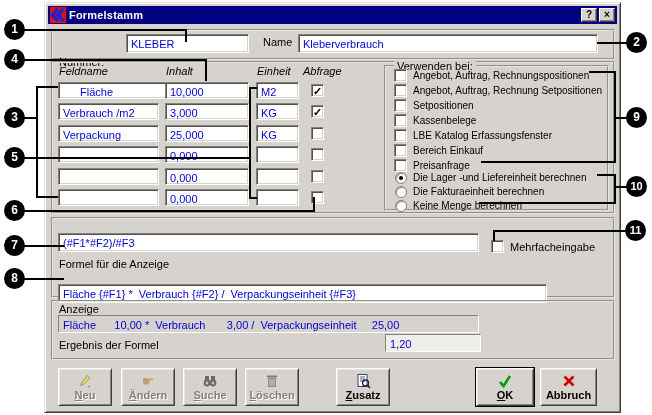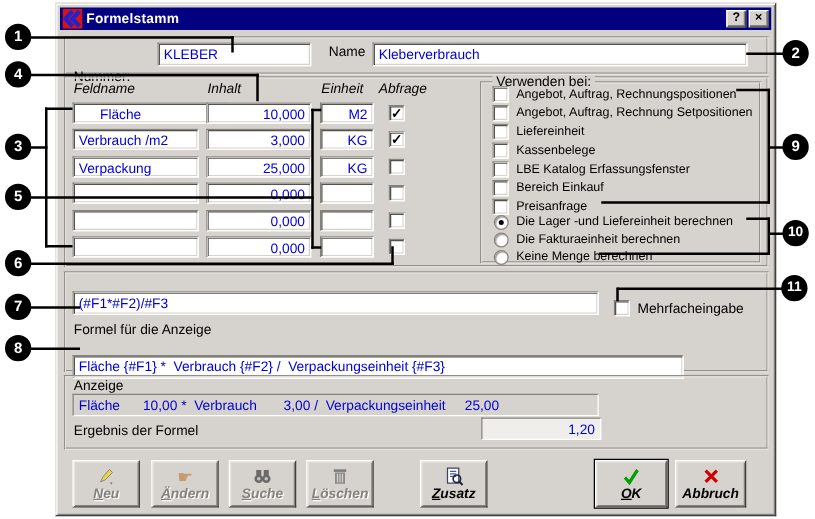--- a/index.html
+++ b/index.html
@@ -16,36 +16,36 @@
     border:1px solid;border-color:#fff #404040 #404040 #fff;box-shadow:inset -1px -1px 0 #85827d;
     font-weight:bold;font-size:10px;text-align:center;line-height:12px;box-sizing:border-box;}
   .app-icon{width:16px;height:16px;margin-left:2px;}
   
   .etched{position:absolute;border:2px groove #e6e3de;box-sizing:border-box;}
   .sunken{background:#fff;border:1px solid;border-color:#85827d #fff #fff #85827d;
     box-shadow:inset 1px 1px 0 #55524d, inset -1px -1px 0 #d6d3ce;box-sizing:border-box;}
   .sunken1{border:1px solid;border-color:#85827d #fff #fff #85827d;box-sizing:border-box;}
   .field{position:absolute;color:#0000d4;font-size:11px;line-height:14px;padding:2px 4px;
     white-space:pre;overflow:hidden;}
-  .num{text-align:right;}
+  .num{text-align:left;}
   .lbl{position:absolute;font-size:11px;white-space:nowrap;}
   
   .cb{position:absolute;width:13px;height:13px;background:#fff;border:1px solid;
     border-color:#85827d #fff #fff #85827d;box-shadow:inset 1px 1px 0 #55524d, inset -1px -1px 0 #d6d3ce;
     box-sizing:border-box;text-align:center;}
   .cb.checked::after{content:"✓";font-weight:bold;font-size:11px;line-height:11px;color:#000;}
   .radio{position:absolute;width:12px;height:12px;background:#fff;border-radius:50%;
     border:1px solid #85827d;box-shadow:inset 1px 1px 1px #9a978f;box-sizing:border-box;}
   .radio.on::after{content:"";position:absolute;left:3px;top:3px;width:4px;height:4px;border-radius:50%;background:#000;}
   
   .btn{position:absolute;width:54px;height:38px;background:#d6d3ce;
     border:1px solid;border-color:#fff #404040 #404040 #fff;
     box-shadow:inset 1px 1px 0 #e8e5e0, inset -1px -1px 0 #85827d;box-sizing:border-box;
     display:flex;flex-direction:column;align-items:center;justify-content:center;gap:1px;}
-  .btn .blabel{font-weight:bold;font-size:11px;color:#000;line-height:11px;font-style:italic;}
+  .btn .blabel{font-weight:bold;font-size:11px;color:#000;line-height:11px;}
   .btn.disabled .blabel{color:#84817c;text-shadow:1px 1px 0 #fff;}
   .u{text-decoration:underline;}
   .ok-wrap{position:absolute;border:1px solid #000;box-sizing:border-box;}
   .ok-wrap .btn{position:relative;width:100%;height:100%;}
   
   .line{position:absolute;background:#000;}
   .badge{position:absolute;width:21px;height:21px;border-radius:50%;background:#000;color:#fff;
     font-weight:bold;font-size:12px;text-align:center;line-height:21px;}
   .grouplabel{position:absolute;top:-7px;left:8px;background:#d6d3ce;padding:0 3px;font-size:11px;}
   .hdr{position:absolute;font-size:11px;font-style:italic;}
@@ -112,21 +112,21 @@
     <span class="cb" style="left:266px;top:188px;"></span>
 
     <div class="etched" style="left:339px;top:62px;width:225px;height:146px;">
       <span class="grouplabel">Verwenden bei:</span>
 
       <span class="cb" style="left:8px;top:2px;"></span>
       <span class="lbl" style="left:27px;top:3px;font-size:10px;">Angebot, Auftrag, Rechnungspositionen</span>
       <span class="cb" style="left:8px;top:17px;"></span>
       <span class="lbl" style="left:27px;top:18px;font-size:10px;">Angebot, Auftrag, Rechnung Setpositionen</span>
       <span class="cb" style="left:8px;top:32px;"></span>
-      <span class="lbl" style="left:27px;top:33px;font-size:10px;">Liefereinheit</span>
+      <span class="lbl" style="left:27px;top:33px;font-size:10px;">Setpositionen</span>
       <span class="cb" style="left:8px;top:47px;"></span>
       <span class="lbl" style="left:27px;top:48px;font-size:10px;">Kassenbelege</span>
       <span class="cb" style="left:8px;top:62px;"></span>
       <span class="lbl" style="left:27px;top:63px;font-size:10px;">LBE Katalog Erfassungsfenster</span>
       <span class="cb" style="left:8px;top:77px;"></span>
       <span class="lbl" style="left:27px;top:78px;font-size:10px;">Bereich Einkauf</span>
       <span class="cb" style="left:8px;top:92px;"></span>
       <span class="lbl" style="left:27px;top:93px;font-size:10px;">Preisanfrage</span>
 
       <span class="radio on" style="left:9px;top:105px;"></span>

